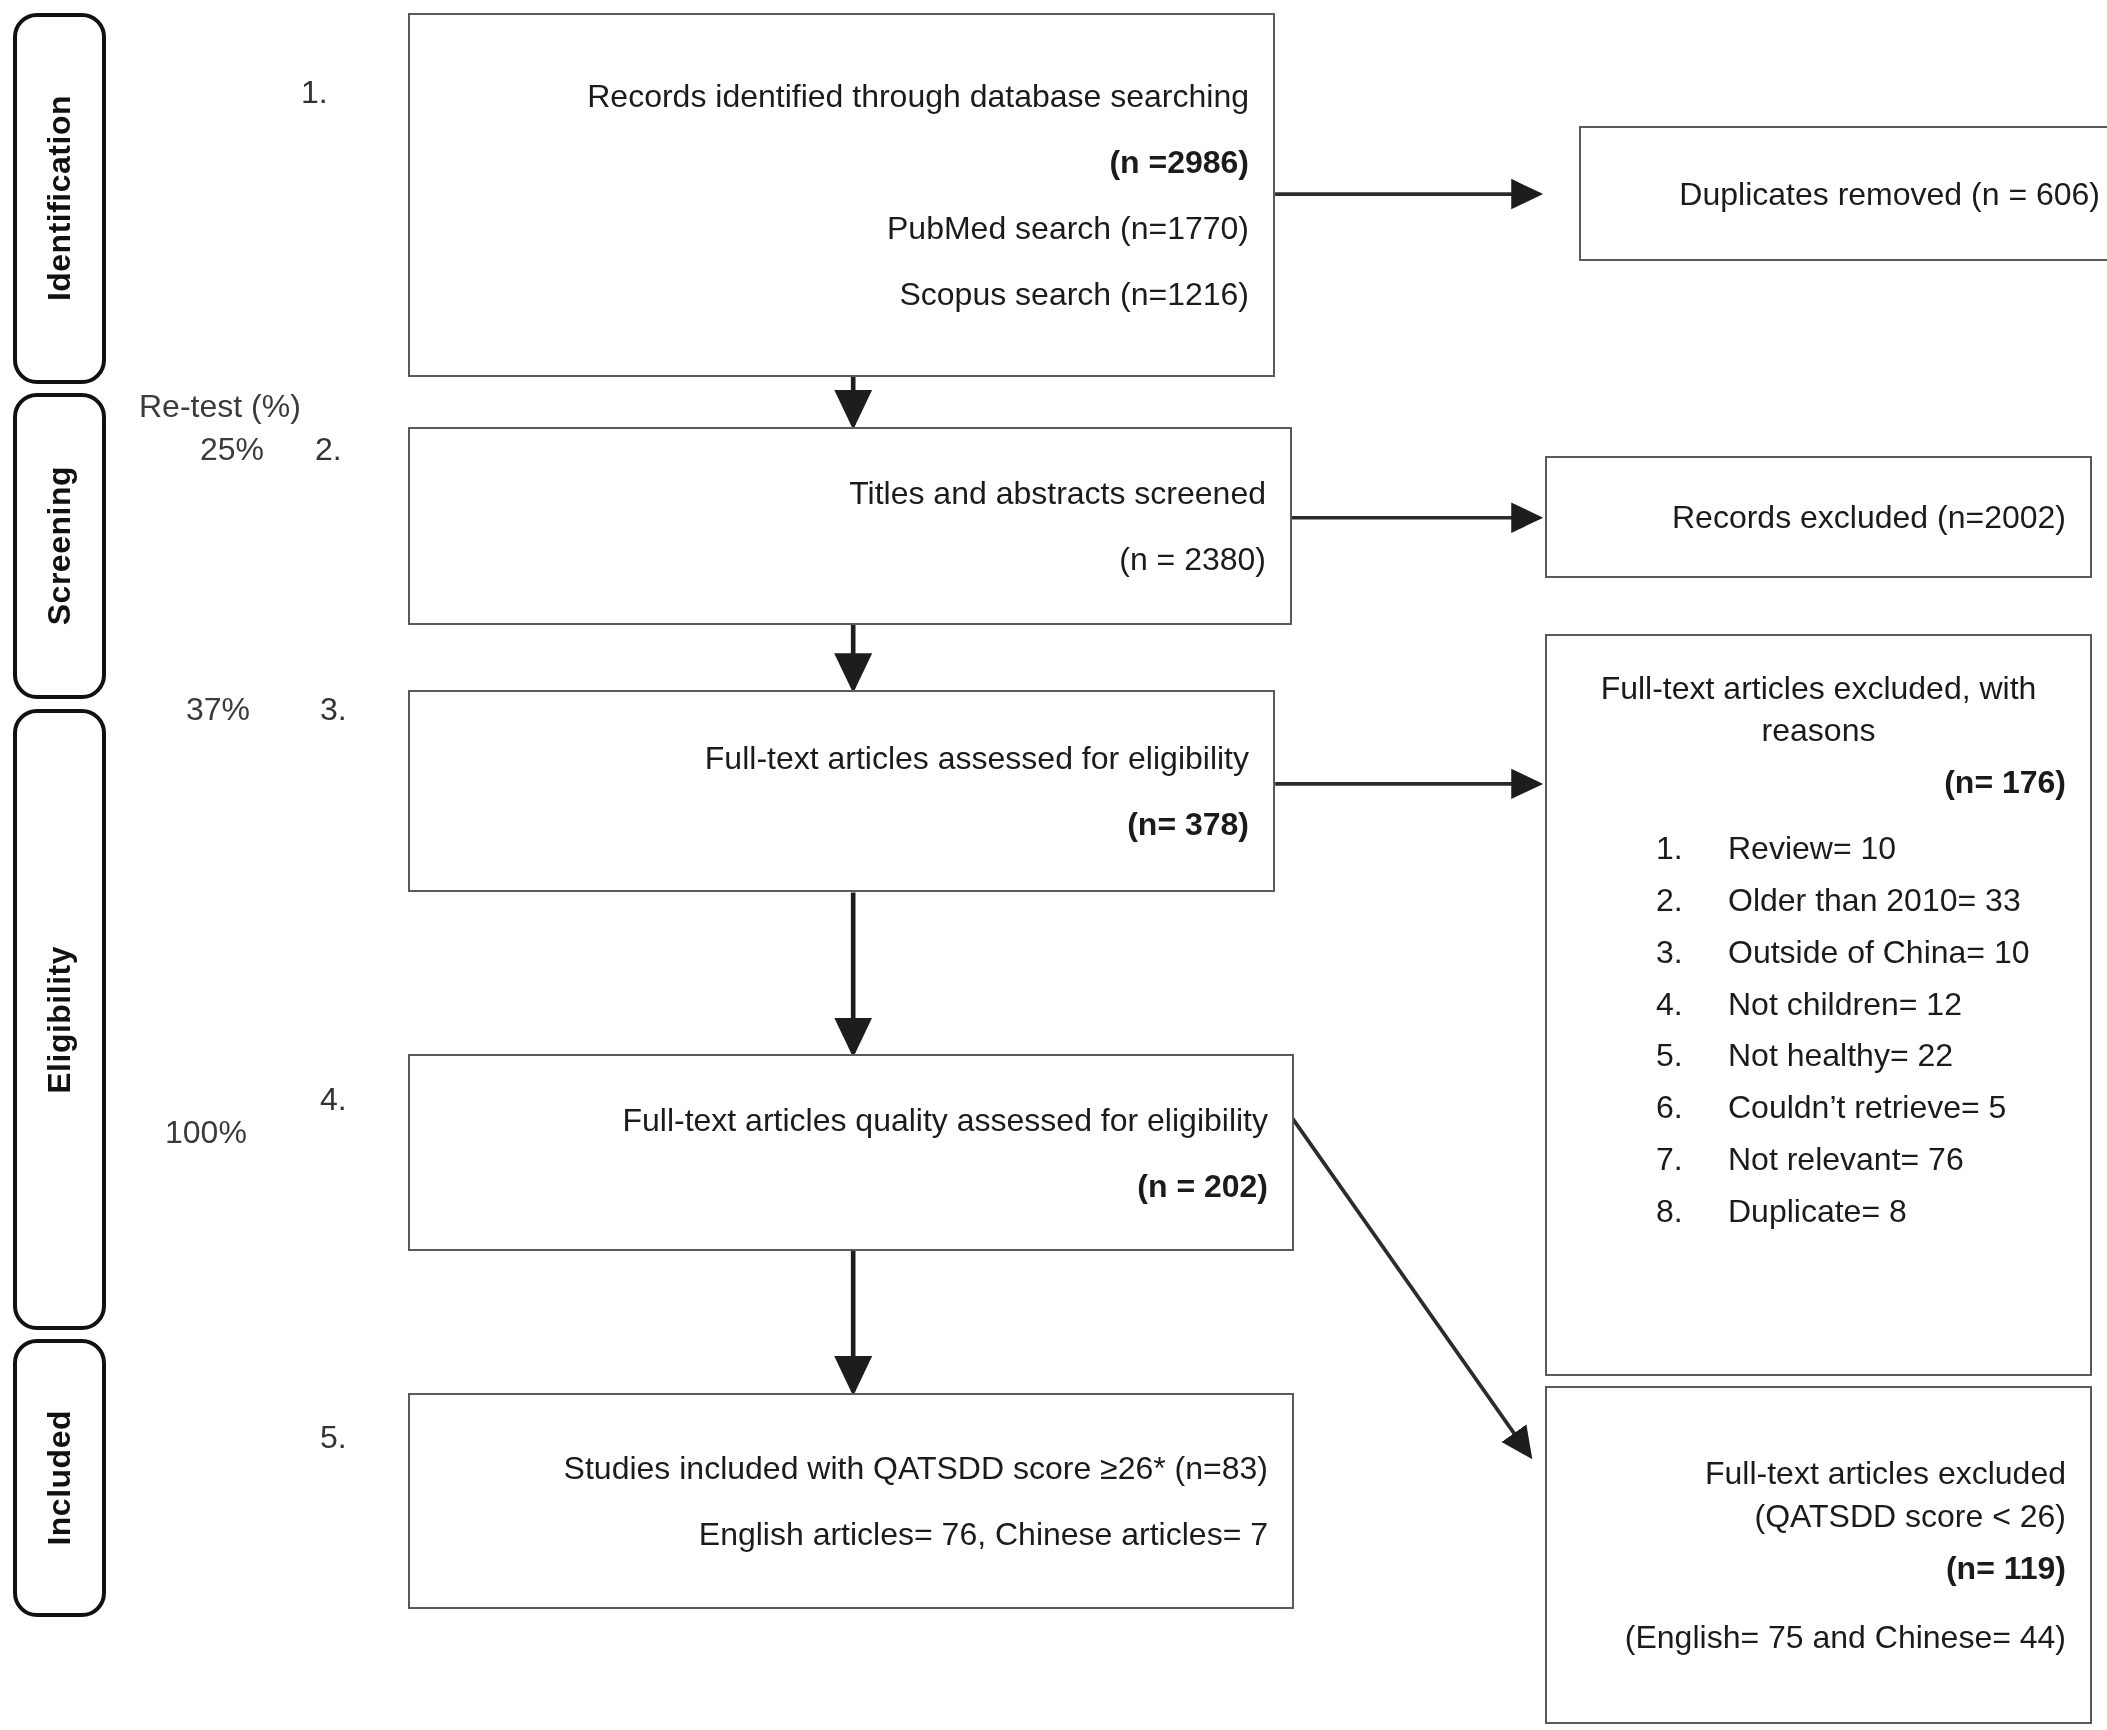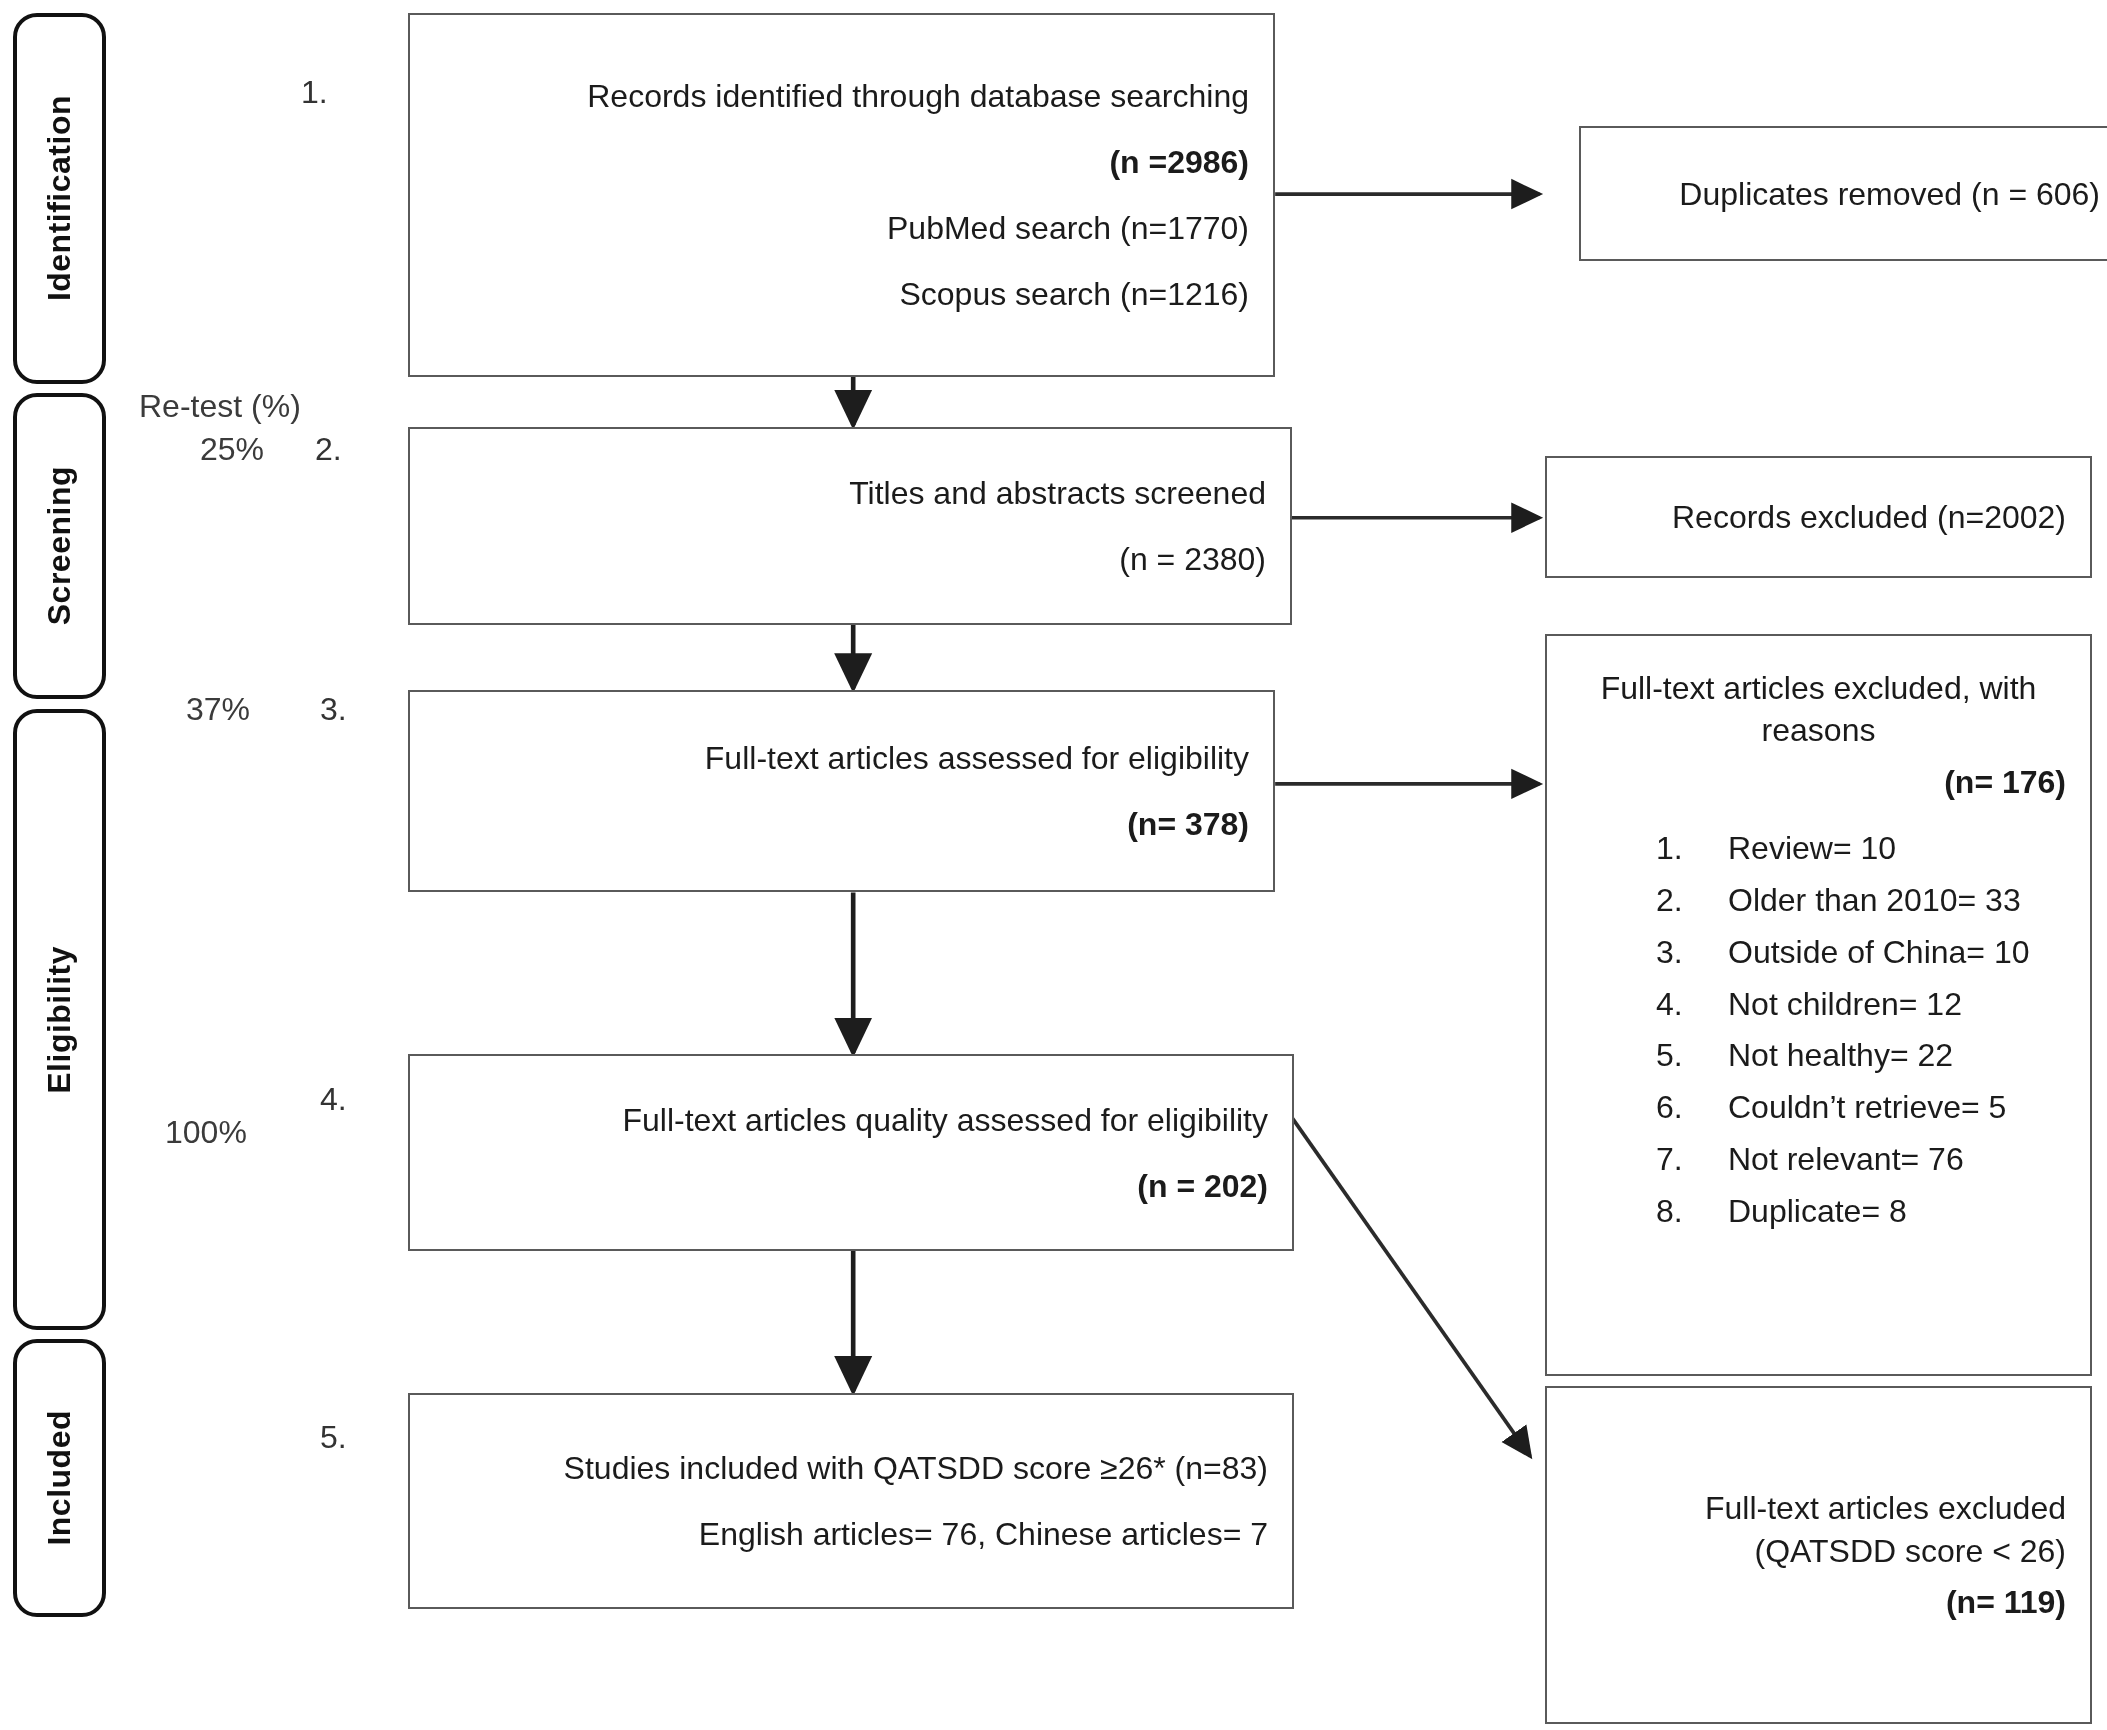--- a/index.html
+++ b/index.html
@@ -273,16 +273,17 @@
 
   <div class="flowbox" style="left:408px; top:1393px; width:886px; height:216px;">
     <div class="line">Studies included with QATSDD score ≥26* (n=83)</div>
     <div class="line">English articles= 76, Chinese articles= 7</div>
   </div>
 
   <div class="flowbox" style="left:1545px; top:1386px; width:547px; height:338px;">
     <div class="line">Full-text articles excluded</div>
     <div class="line" style="margin-top:-9.3px;">(QATSDD score &lt; 26)</div>
     <div class="line bold" style="margin-top:-1.9px;">(n= 119)</div>
+    <div class="line" style="margin-top:16.7px;">(English= 75  and Chinese= 44)</div>
   </div>
 
 </div>
 
 
 </body></html>

